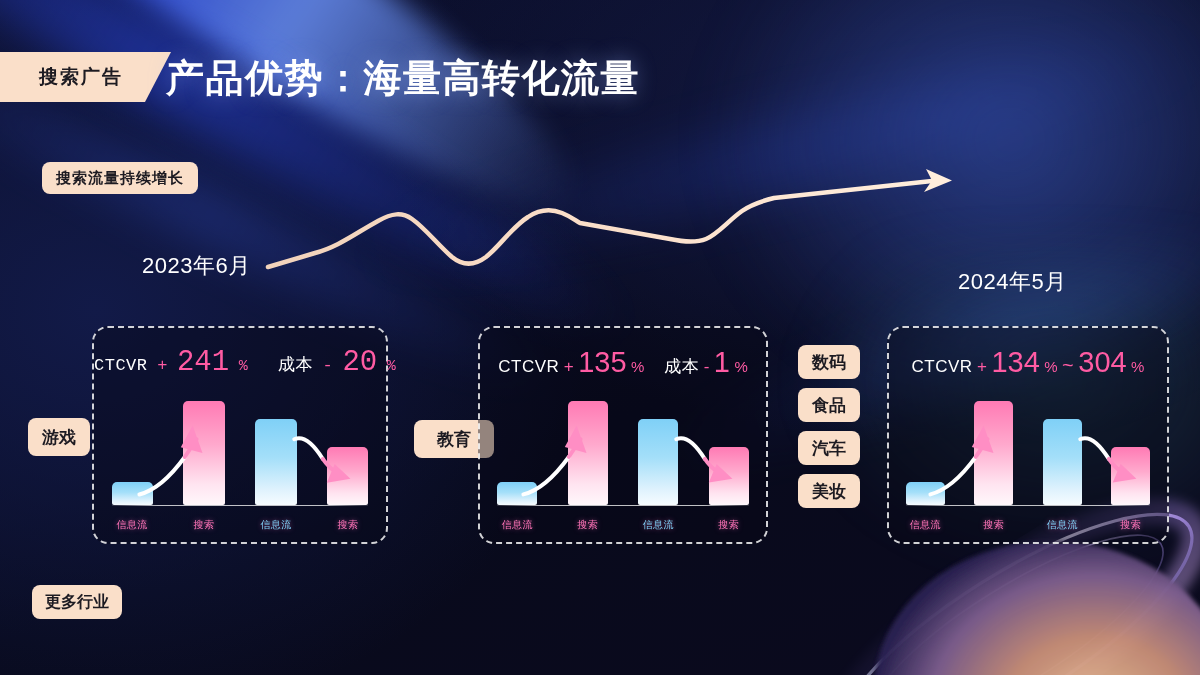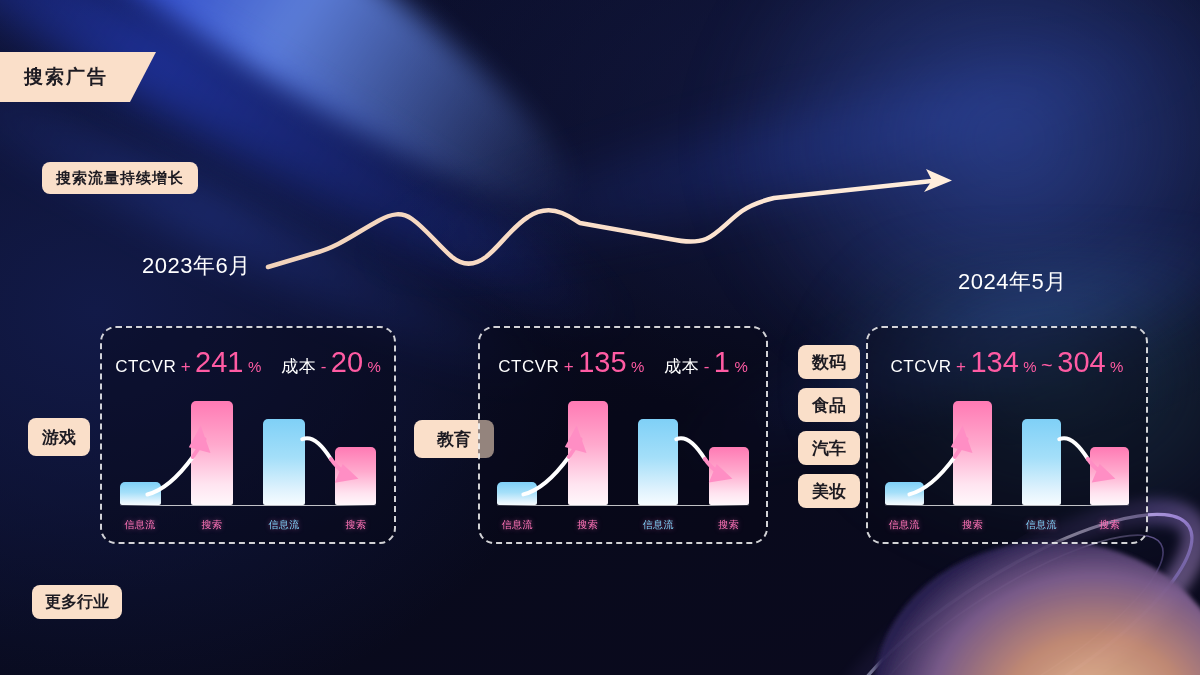--- a/index.html
+++ b/index.html
@@ -57,21 +57,21 @@
     background:radial-gradient(ellipse at 60% 40%, rgba(80,170,190,.22) 0%, rgba(30,60,120,0) 66%);
     filter:blur(26px);
   }
 
   
   #planet { position:absolute; right:-30px; bottom:-110px; width:430px; height:330px; }
 
   
   .badge-skew {
     position:absolute; left:0; top:52px; height:50px;
-    padding:0 30px 0 24px;
+    padding:0 30px 0 39px;
     background:#fadfc9;
     display:flex; align-items:center;
     clip-path:polygon(0 0, 100% 0, calc(100% - 26px) 100%, 0 100%);
     padding-right:48px;
   }
   .badge-skew span { font-size:19px; color:#1d1b22; letter-spacing:2px; font-weight:600; }
 
   .page-title {
     position:absolute; left:166px; top:53px;
     font-size:38px; font-weight:700; color:#ffffff; letter-spacing:1.5px;
@@ -104,23 +104,23 @@
   .tag-stack  { position:absolute; left:798px; top:345px; width:62px; }
   .tag-stack .pill { width:62px; height:34px; font-size:17px; margin-bottom:9px; }
 
   
   .card {
     position:absolute; top:326px; height:218px;
     border:2px dashed rgba(255,255,255,.82);
     border-radius:16px;
     background:rgba(8,8,22,.42);
   }
-  .card.c1 { left:100px;  width:296px; }
+  .card.c1 { left:92px;  width:296px;font-family:Liberation Mono, monospace; }
   .card.c2 { left:478px; width:290px; }
-  .card.c3 { left:866px; width:282px;text-decoration:underline; }
+  .card.c3 { left:887px; width:282px;text-decoration:underline; }
 
   .headline {
     position:absolute; left:0; right:0; top:18px;
     text-align:center; white-space:nowrap;
     color:#ffffff;
   }
   .headline .lbl   { font-size:17px; color:#fff; letter-spacing:.5px; }
   .headline .sign  { font-size:17px; color:#ff5ba3; }
   .headline .num   { font-size:29px; color:#ff5ba3; font-weight:500; letter-spacing:0px; }
   .headline .pct   { font-size:15px; color:#ff5ba3; }
@@ -205,20 +205,21 @@
       <ellipse cx="215" cy="180" rx="208" ry="66" fill="none" stroke="url(#pGlow)" stroke-width="26" opacity=".5" filter="url(#soft)"></ellipse>
       <ellipse cx="215" cy="180" rx="205" ry="62" fill="none" stroke="url(#pRing)" stroke-width="3.2"></ellipse>
       <ellipse cx="215" cy="180" rx="172" ry="48" fill="none" stroke="url(#pRing)" stroke-width="1.6" opacity=".65"></ellipse>
     </g>
     <ellipse cx="252" cy="236" rx="178" ry="150" fill="url(#pBody)" opacity=".95" filter="url(#soft2)"></ellipse>
   </svg>
 
   <div class="badge-skew">
     <span>搜索广告</span>
   </div>
+  <div class="page-title">产品优势：海量高转化流量</div>
 
   <div class="pill growth-pill">
     <span>搜索流量持续增长</span>
   </div>
   <div class="date-left">2023年6月</div>
   <div class="date-right">2024年5月</div>
 
   <svg id="trendline" width="700" height="115" viewBox="0 0 700 115">
     <defs>
       <linearGradient id="lineG" x1="0" y1="0" x2="1" y2="0">

